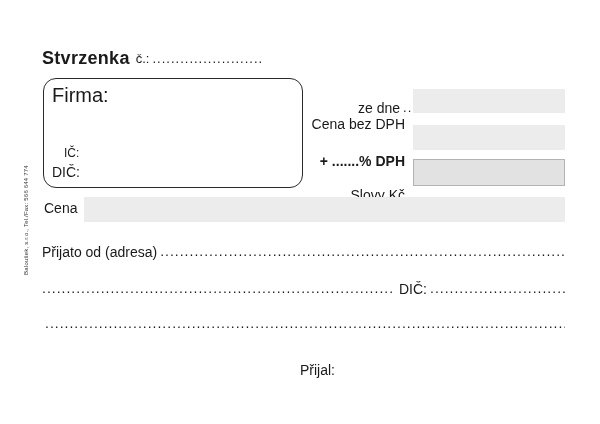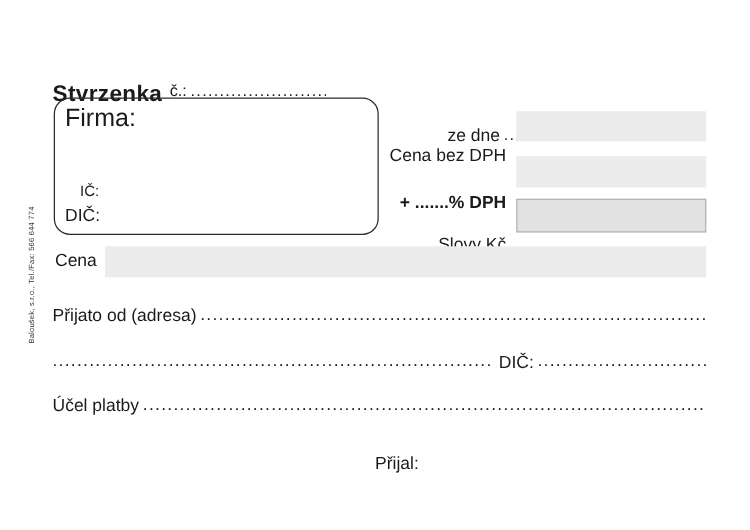--- a/index.html
+++ b/index.html
@@ -8,22 +8,22 @@
     background: #ffffff;
     font-family: "Liberation Sans", sans-serif;
     color: #1a1a1a;
     position: relative;
     overflow: hidden;
   }
   .abs { position: absolute; }
 
   
   .title-row {
-    left: 42px; top: 65px; width: 219px;
-    display: flex; align-items: flex-start;
+    left: 42px; top: 48px; width: 219px;
+    display: flex; align-items: center;
   }
   .title {
     font-size: 18px; font-weight: bold; letter-spacing: 0.3px;
     white-space: nowrap;
   }
   .title-num-label {
     font-size: 13px; margin-left: 6px; padding-bottom: 1px; white-space: nowrap;
   }
   .leader {
     flex: 1 1 0; overflow: hidden; white-space: nowrap;
@@ -119,19 +119,18 @@
   <span class="leader">........................................................................................................................................................................................................................................................</span>
 </div>
 
 <div class="abs dotline" style="top:280px;">
   <span class="leader" style="margin-left:0;">........................................................................................................................................................................................................................................................</span>
   <span class="lbl" style="margin-left:4px;">DIČ:</span>
   <span class="leader dot-fixed">........................................................................................................................................................................................................................................................</span>
 </div>
 
 <div class="abs dotline" style="top:315px;">
-  <span class="lbl">Účel platby</span>
   <span class="leader">........................................................................................................................................................................................................................................................</span>
 </div>
 
 <div class="abs received-by">Přijal:</div>
 
 <div class="abs printer-note">Baloušek, s.r.o., Tel./Fax: 566 644 774</div>
 
 </body></html>

